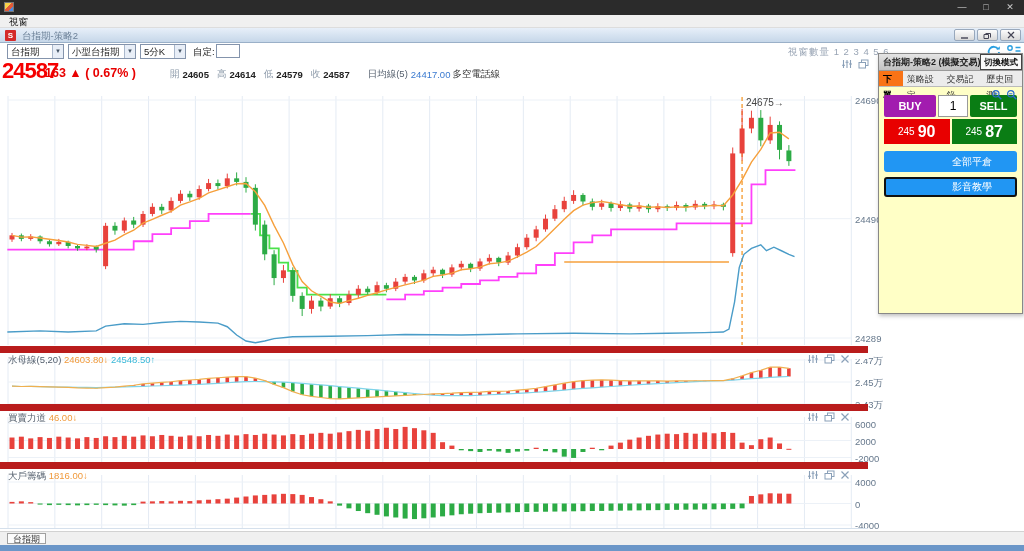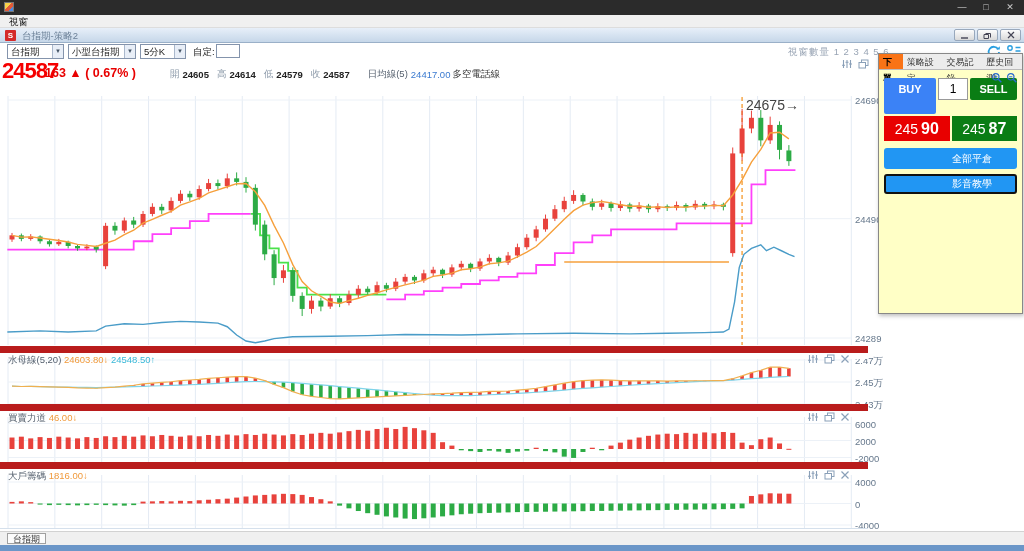--- a/index.html
+++ b/index.html
@@ -44,21 +44,21 @@
   .ohlc .lb { color:#8a98a8; margin:0 3px 0 8px; }
   .ohlc .vl { font-weight:bold; color:#222; }
   .ohlc .ma-lb { color:#55606e; margin-left:18px; }
   .ohlc .ma-vl { color:#3a7ad0; margin:0 2px 0 3px; }
   .ohlc .ph { color:#333; }
   .chart-icons { position:absolute; left:841px; top:59px; display:flex; gap:5px; color:#8aa0b8; }
 
   
   #ov { position:absolute; left:0; top:0; width:1024px; height:551px; }
   .axis-label { position:absolute; left:855px; font-size:9.5px; color:#66788c; }
-  .marker-label { position:absolute; font-size:14px; color:#444; }
+  .marker-label { position:absolute; font-size:10px; color:#444; }
 
   .panel-header { position:absolute; left:0; width:868px; border-top:7px solid #b91c1c; background:#fff;
     font-size:9.5px; height:13px; }
   .panel-header .p-name { position:absolute; left:8px; top:1px; color:#55606e; }
   .panel-header .v-orange { color:#f09a3c; }
   .panel-header .v-cyan { color:#39b8d8; }
   .panel-icons { position:absolute; right:18px; top:1px; display:flex; gap:5px; color:#8aa0b8; }
   .hline { position:absolute; left:0; width:868px; height:1px; background:#d5e0ec; }
 
   
@@ -74,29 +74,29 @@
     font-size:9px; font-weight:bold; color:#222; line-height:17px; padding-left:4px; }
   .tp-mode { position:absolute; right:0; top:0; height:16px; width:42px; background:#fafafa; border:1px solid #444;
     font-size:8.5px; text-align:center; line-height:14px; color:#111; }
   .tp-tabs { display:flex; height:16px; background:#ececec; border-bottom:1px solid #bbb; font-size:9px; color:#333; }
   .tp-tab { padding:0 4px; line-height:16px; }
   .tp-tab.active { font-weight:bold; background:#f97316; color:#000; }
   .tp-body { position:relative; padding:3px 5px 0 5px; }
   .tp-zoom { position:absolute; right:4px; top:2px; display:flex; gap:3px; color:#2b6bd0; }
   .tp-info div { font-size:9.5px; line-height:13.1px; color:#222; }
   .tp-buyrow { display:flex; margin-top:5px; gap:2px; }
-  .btn-buy { flex:0 0 52px; height:36px; background:#3b82f6; color:#fff; font-weight:bold; font-size:11px;
+  .btn-buy { flex:0 0 52px; height:22px; background:#a21caf; color:#fff; font-weight:bold; font-size:11px;
     text-align:center; line-height:22px; border-radius:2px; }
   .qty-box { flex:1; height:22px; background:#fff; border:1px solid #999; font-size:12px; text-align:center; line-height:20px; }
   .btn-sell { flex:0 0 47px; height:22px; background:#0a7d14; color:#fff; font-weight:bold; font-size:11px;
     text-align:center; line-height:22px; border-radius:2px; }
   .tp-prices { display:flex; margin-top:2px; gap:2px; }
   .px-box { flex:1; height:25px; color:#fff; display:flex; align-items:center; justify-content:center; gap:3px; }
   .px-red { background:#e80000; } .px-green { background:#0a7d14; }
-  .px-small { font-size:14px; } .px-big { font-size:16px; font-weight:bold; }
+  .px-small { font-size:10px; } .px-big { font-size:16px; font-weight:bold; }
   .btn-blue { margin-top:7px; height:21px; background:#2196f3; border-radius:3px; color:#fff; font-size:10px;
     text-align:center; line-height:21px;padding-left:43px; }
   .btn-blue.bordered { margin-top:5px; height:20px; border:2px solid #111; line-height:16px; }
   svg.ic { display:block; }
 </style>
 </head>
 <body>
 
 <div class="app">
 
@@ -794,20 +794,24 @@
     </span>
   </div>
   <div class="hline" style="top:528px;"></div>
 
   <div class="statusbar">
     <span class="status-tab">台指期</span>
   </div>
   <div class="bottom-strip"></div>
 
   <div class="trade-panel">
+    <div class="tp-titlebar">
+      <span>台指期-策略2 (模擬交易)</span>
+      <span class="tp-mode">切換模式</span>
+    </div>
     <div class="tp-tabs">
       <span class="tp-tab active">下單</span>
       <span class="tp-tab">策略設定</span>
       <span class="tp-tab">交易記錄</span>
       <span class="tp-tab">歷史回測</span>
     </div>
     <div class="tp-body">
       <div class="tp-zoom">
         <span>
             <svg class="ic" width="12" height="12">

